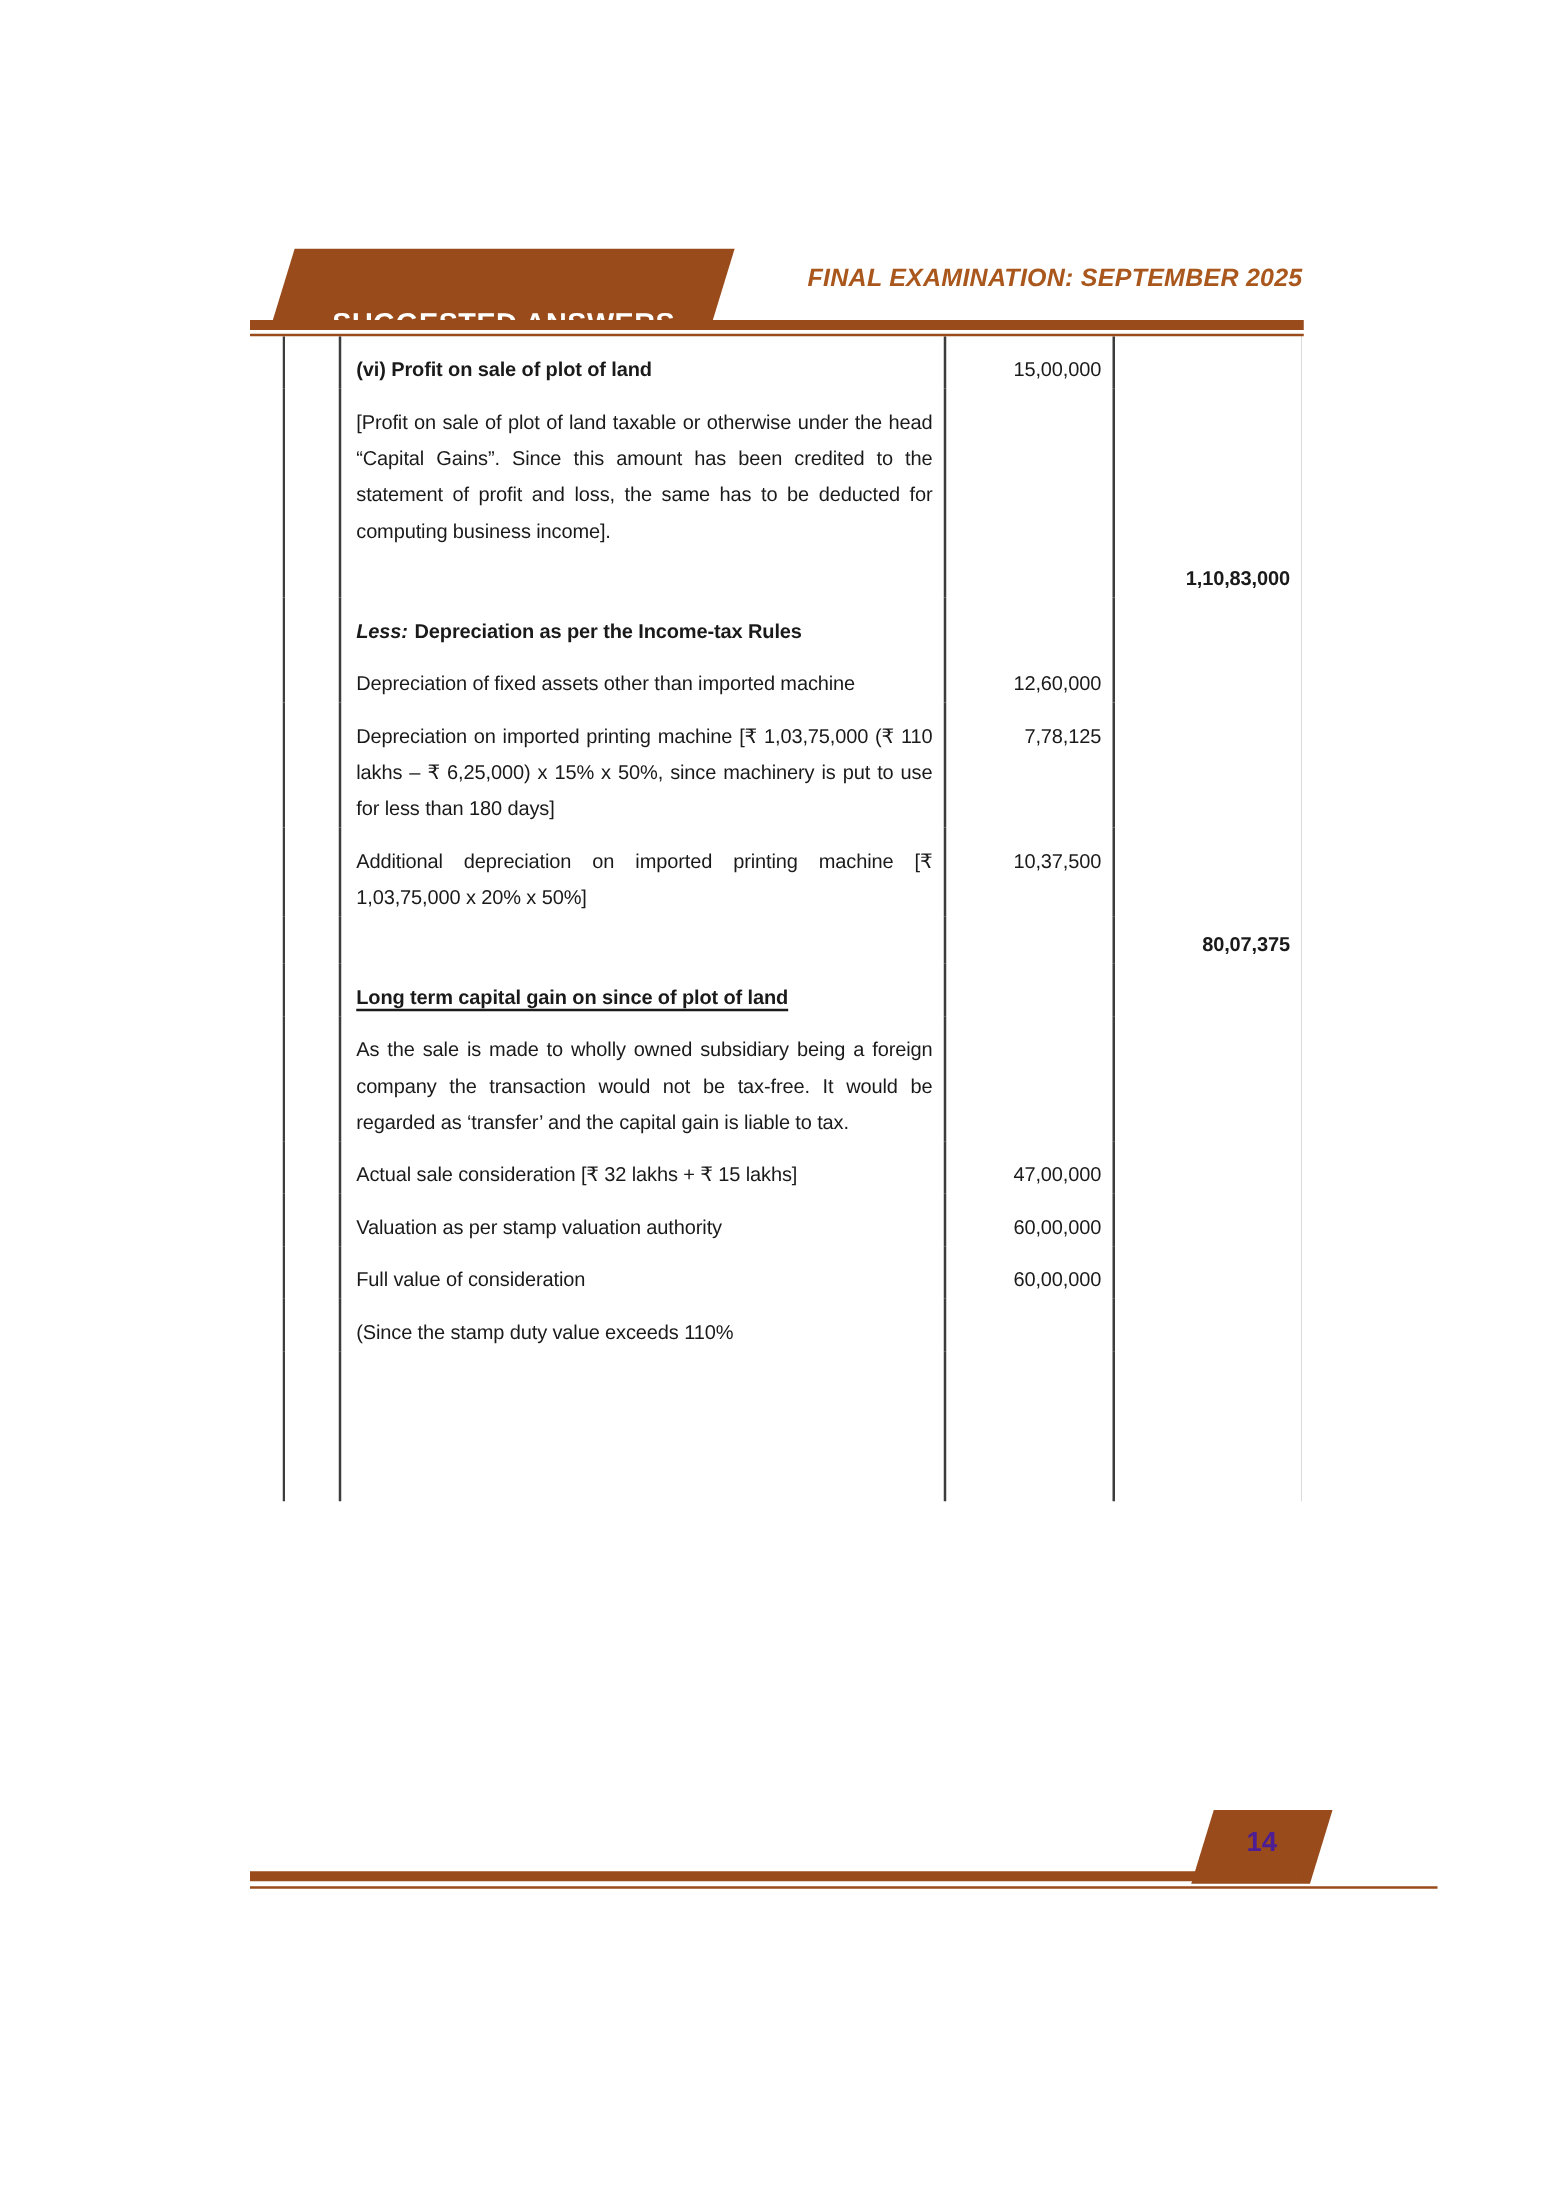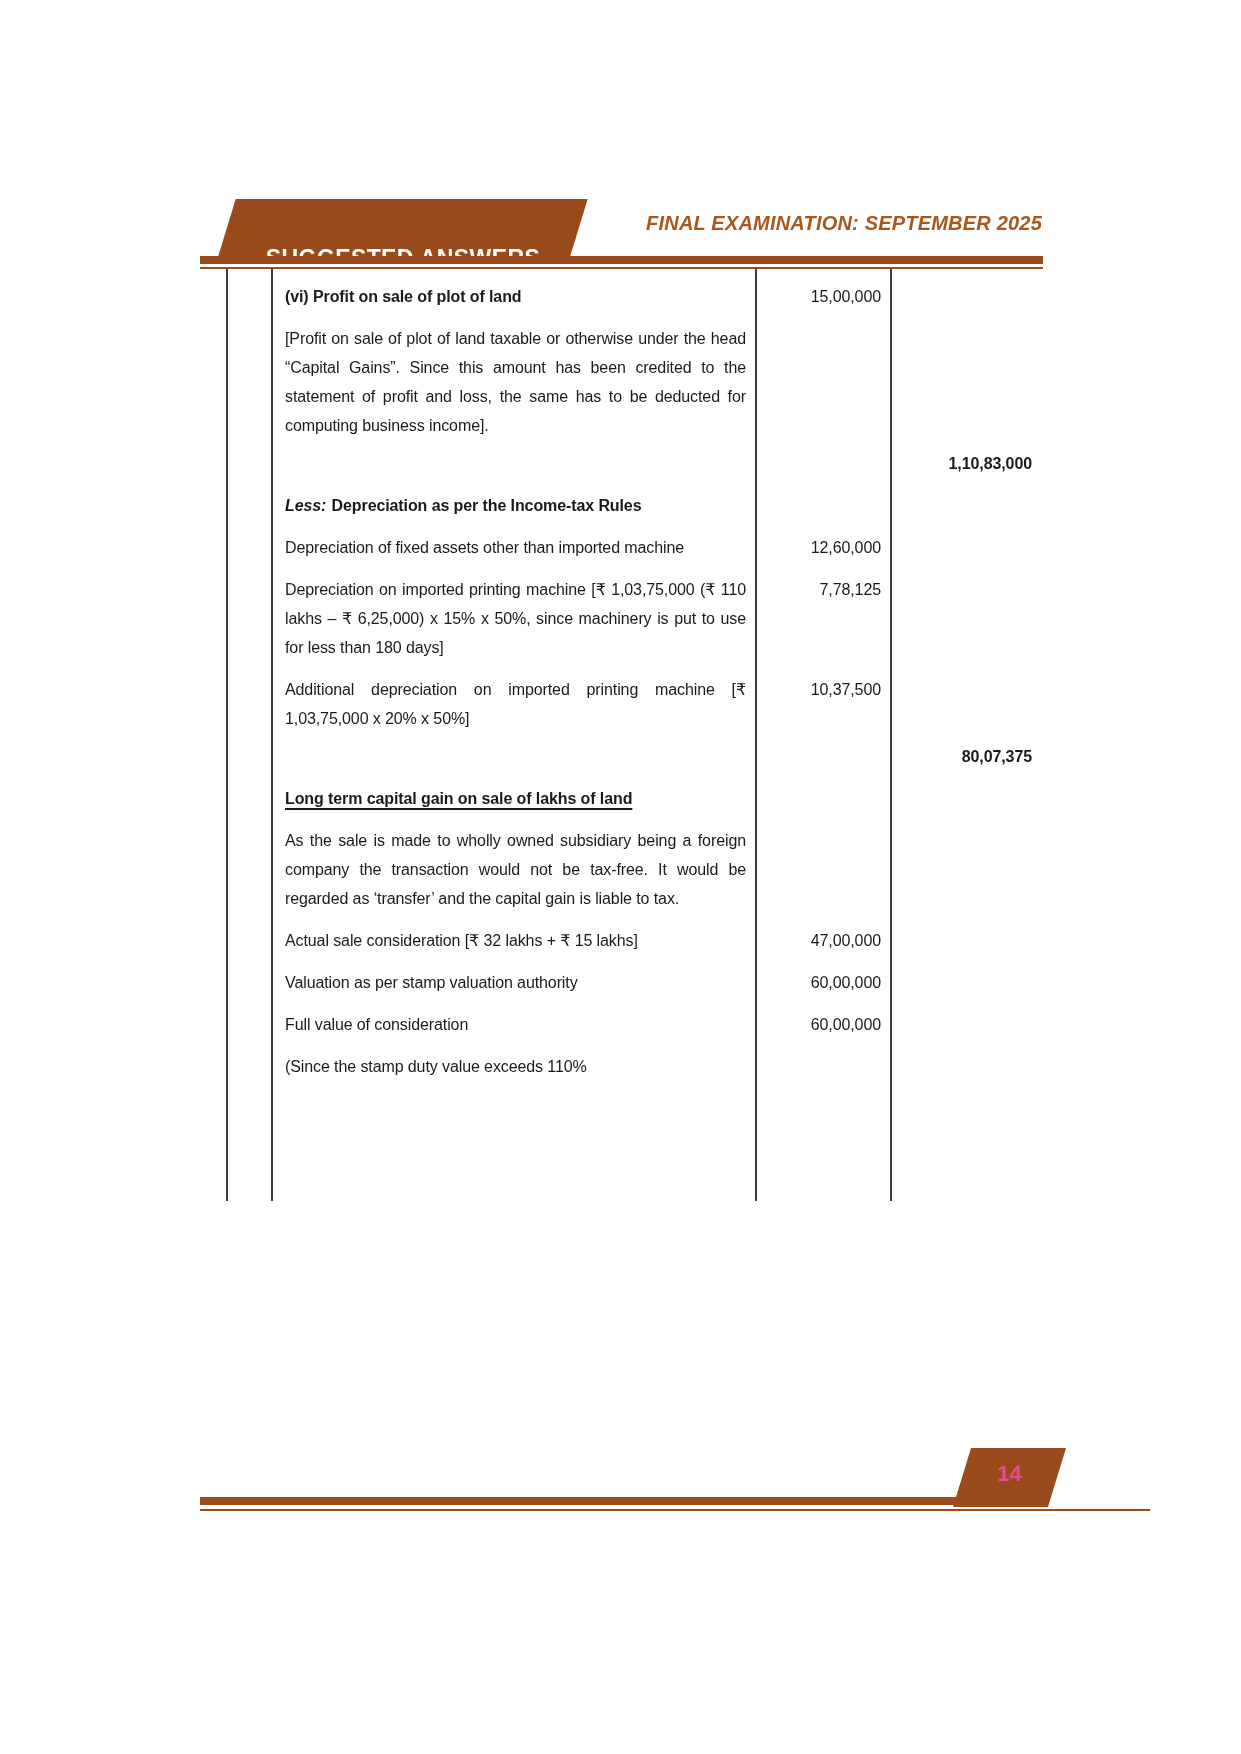--- a/index.html
+++ b/index.html
@@ -59,21 +59,21 @@
   
   .ftr-thick{top:1497px;}
   .ftr-thin{top:1509px;width:950px;}
   .pagebox-shape{
     position:absolute;left:962px;top:1448px;width:95px;height:59px;
     background:var(--brand_brown);transform:skewX(-17deg);
   }
   .pagebox-label{
     position:absolute;left:962px;top:1448px;width:95px;height:52px;
     display:flex;align-items:center;justify-content:center;
-    color:#ec4899;font-weight:bold;font-size:22px;
+    color:#4c1d95;font-weight:bold;font-size:22px;
   }
 </style>
 </head>
 <body>
 
 <div class="page">
 
   <div>
     <div class="banner-shape"></div>
     <div class="banner-label">SUGGESTED ANSWERS</div>
@@ -148,21 +148,21 @@
       <tr class="pt-tot">
         <td class="c-ix"></td>
         <td></td>
         <td class="c-a1"></td>
         <td class="c-a2 b">80,07,375</td>
       </tr>
 
 
       <tr>
         <td class="c-ix"></td>
-        <td class="b j u">Long term capital gain on sale of lakhs of land</td>
+        <td class="b j u">Long term capital gain on since of plot of land</td>
         <td class="c-a1"></td>
         <td class="c-a2"></td>
       </tr>
 
       <tr>
         <td class="c-ix"></td>
         <td class="j">As the sale is made to wholly owned subsidiary being a foreign company the transaction would not be tax-free. It would be regarded as ‘transfer’ and the capital gain is liable to tax.</td>
         <td class="c-a1"></td>
         <td class="c-a2"></td>
       </tr>

